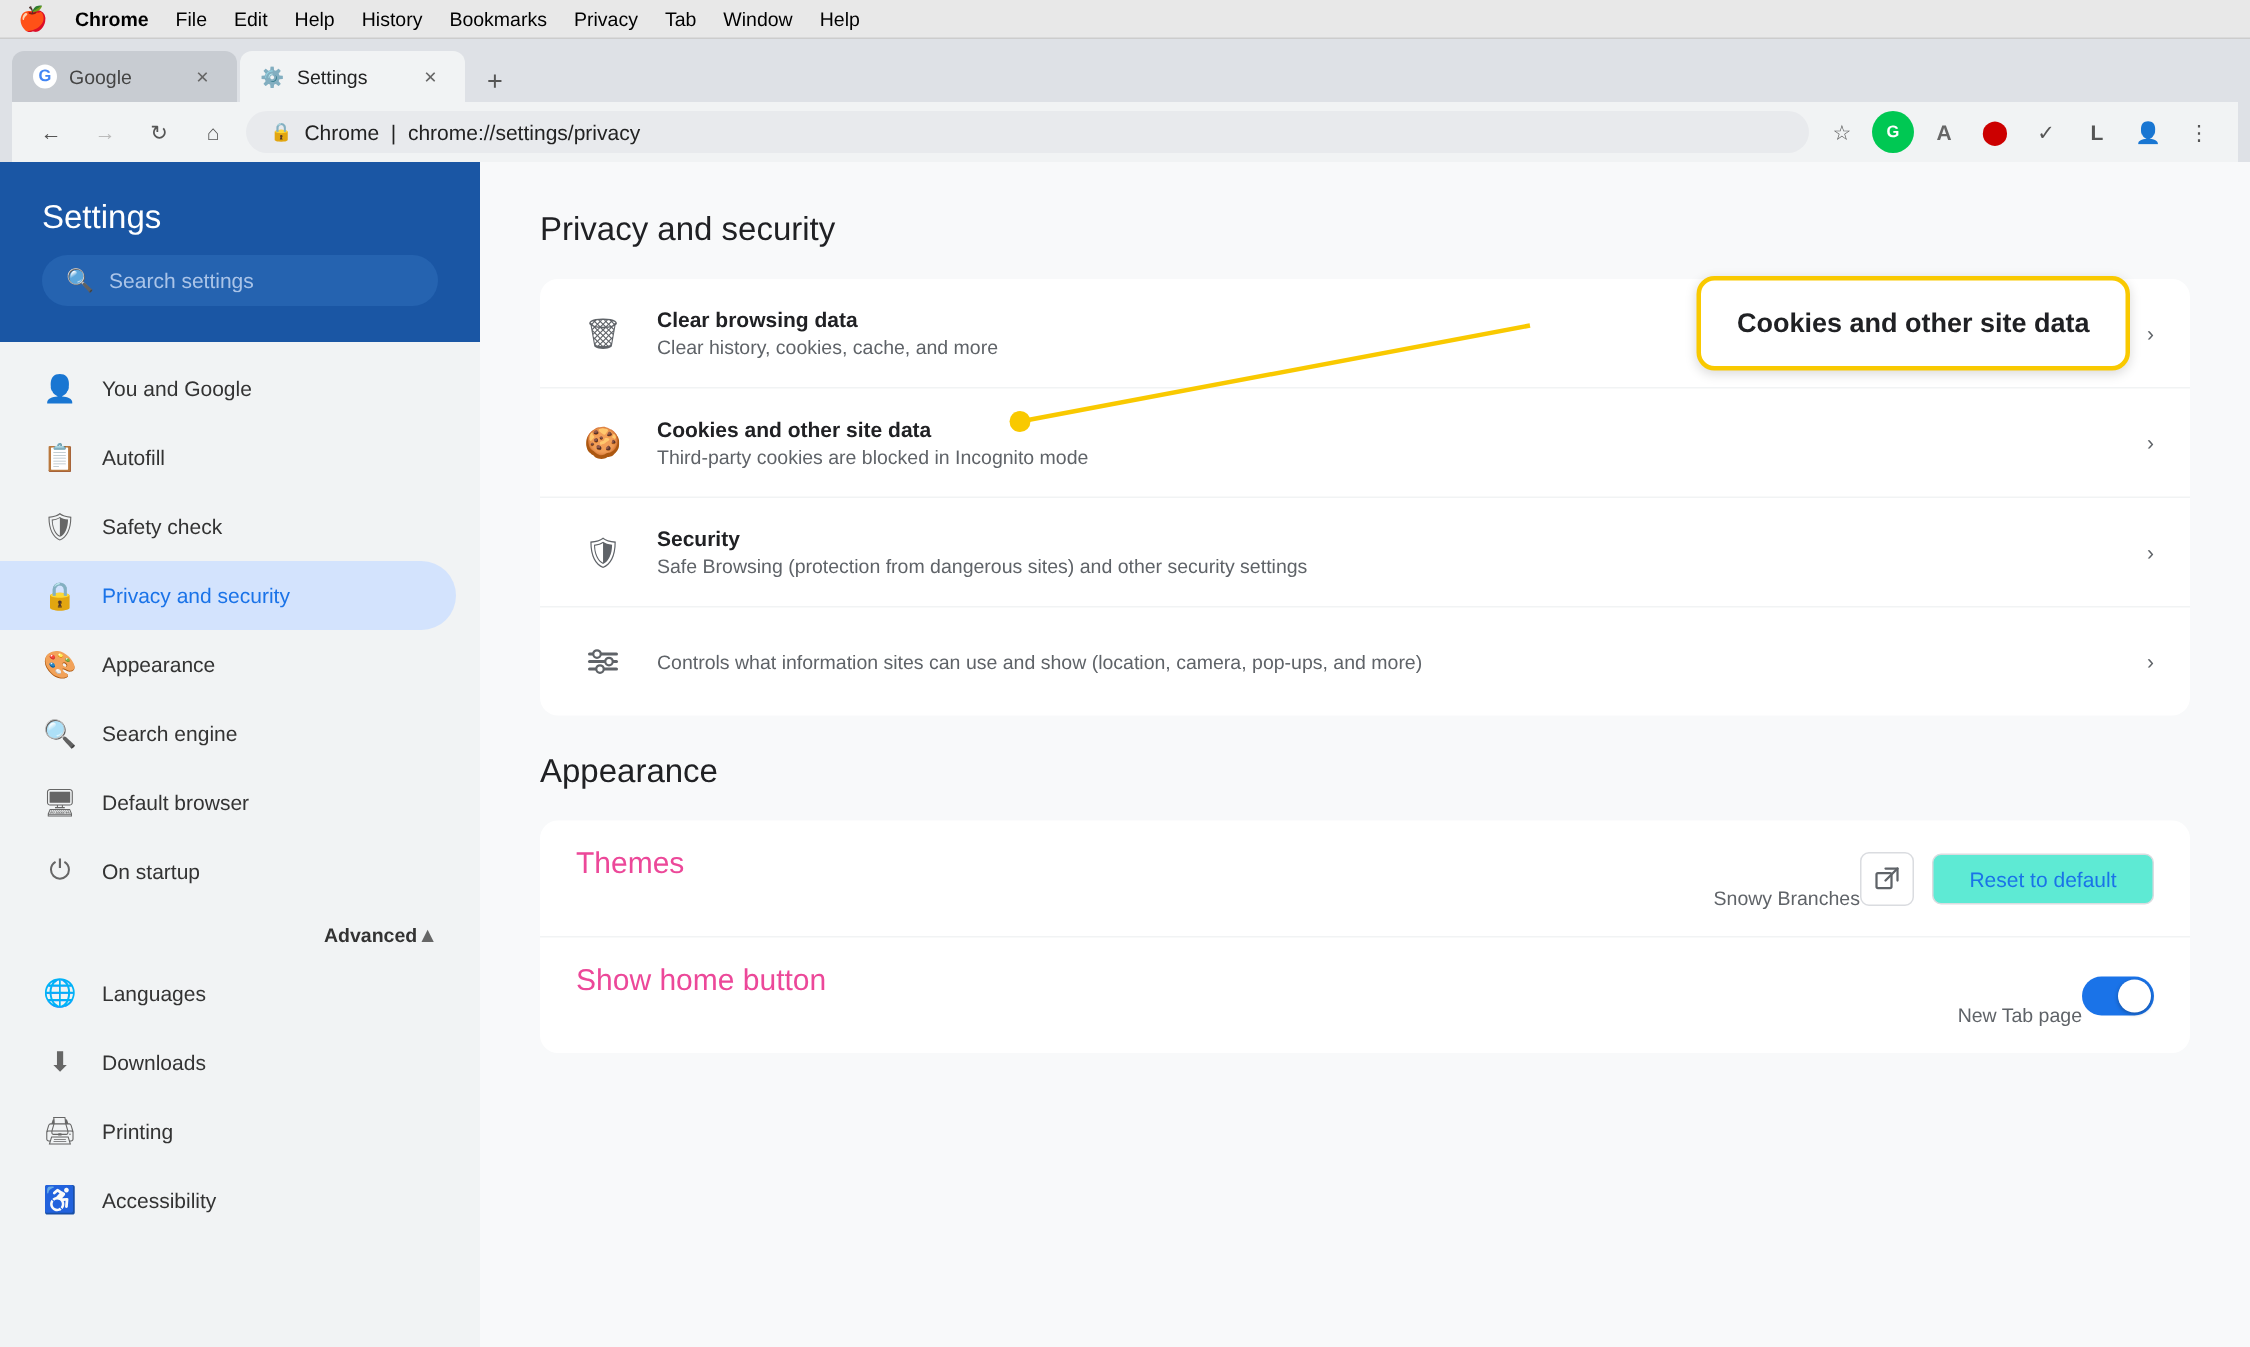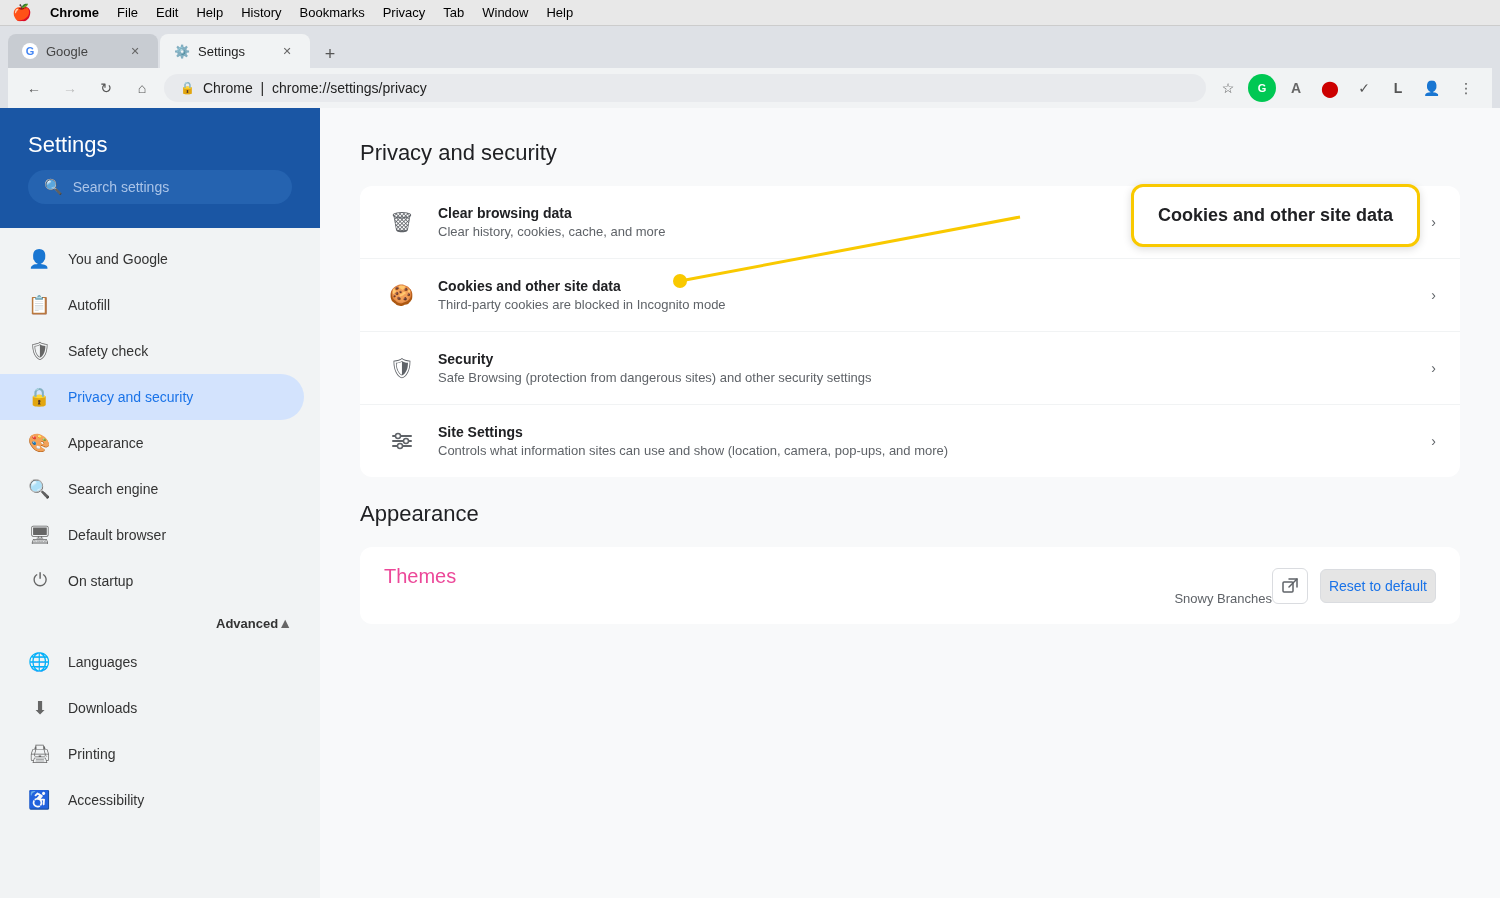--- a/index.html
+++ b/index.html
@@ -319,24 +319,24 @@
       border-radius: 6px;
       display: flex;
       align-items: center;
       justify-content: center;
       cursor: pointer;
       margin-right: 12px;
       color: #5f6368;
     }
 
     .reset-btn {
-      background: #e5e5e5;
+      background: #5eead4;
       border: 1px solid #dadce0;
       border-radius: 6px;
-      padding: 8px 8px;
+      padding: 8px 24px;
       font-size: 14px;
       font-weight: 500;
       color: #1a73e8;
       cursor: pointer;
     }
 
     
     .toggle-switch {
       width: 48px;
       height: 26px;
@@ -559,21 +559,20 @@
           <svg width="22" height="22" viewBox="0 0 22 22" fill="none" xmlns="http://www.w3.org/2000/svg">
             <line x1="2" y1="6" x2="20" y2="6" stroke="#5f6368" stroke-width="2" stroke-linecap="round"></line>
             <circle cx="7" cy="6" r="2.5" fill="white" stroke="#5f6368" stroke-width="1.5"></circle>
             <line x1="2" y1="11" x2="20" y2="11" stroke="#5f6368" stroke-width="2" stroke-linecap="round"></line>
             <circle cx="15" cy="11" r="2.5" fill="white" stroke="#5f6368" stroke-width="1.5"></circle>
             <line x1="2" y1="16" x2="20" y2="16" stroke="#5f6368" stroke-width="2" stroke-linecap="round"></line>
             <circle cx="9" cy="16" r="2.5" fill="white" stroke="#5f6368" stroke-width="1.5"></circle>
           </svg>
         </div>
         <div class="card-item-content">
-          <div class="card-item-title">Site Settings</div>
           <div class="card-item-subtitle">Controls what information sites can use and show (location, camera, pop-ups, and more)</div>
         </div>
         <div class="card-item-arrow">›</div>
       </div>
     </div>
 
     <div class="section-title appearance-section">Appearance</div>
 
     <div class="card">
 
@@ -585,16 +584,25 @@
         <div class="external-link-btn">
           <svg width="16" height="16" viewBox="0 0 16 16" fill="none" xmlns="http://www.w3.org/2000/svg">
             <rect x="1" y="4" width="10" height="10" rx="1" stroke="#5f6368" stroke-width="1.5" fill="none"></rect>
             <path d="M7 1h8v8" stroke="#5f6368" stroke-width="1.5" stroke-linecap="round" stroke-linejoin="round"></path>
             <path d="M7 9L15 1" stroke="#5f6368" stroke-width="1.5" stroke-linecap="round"></path>
           </svg>
         </div>
         <button class="reset-btn">Reset to default</button>
       </div>
 
+      <div class="inline-card-item">
+        <div class="item-text">
+          <div class="item-title">Show home button</div>
+          <div class="item-subtitle">New Tab page</div>
+        </div>
+        <div class="toggle-switch">
+          <div class="toggle-knob"></div>
+        </div>
+      </div>
     </div>
 
   </div>
 </div>
 
 </body></html>

